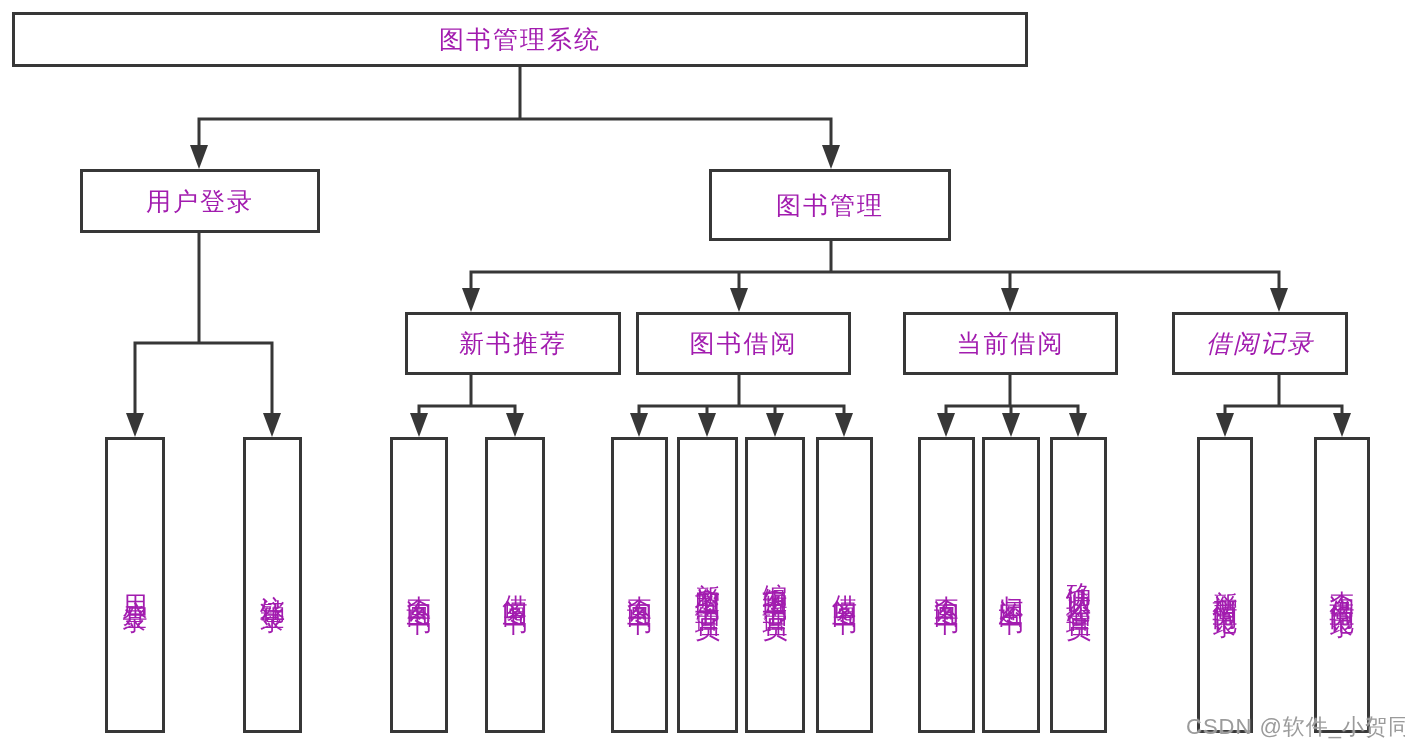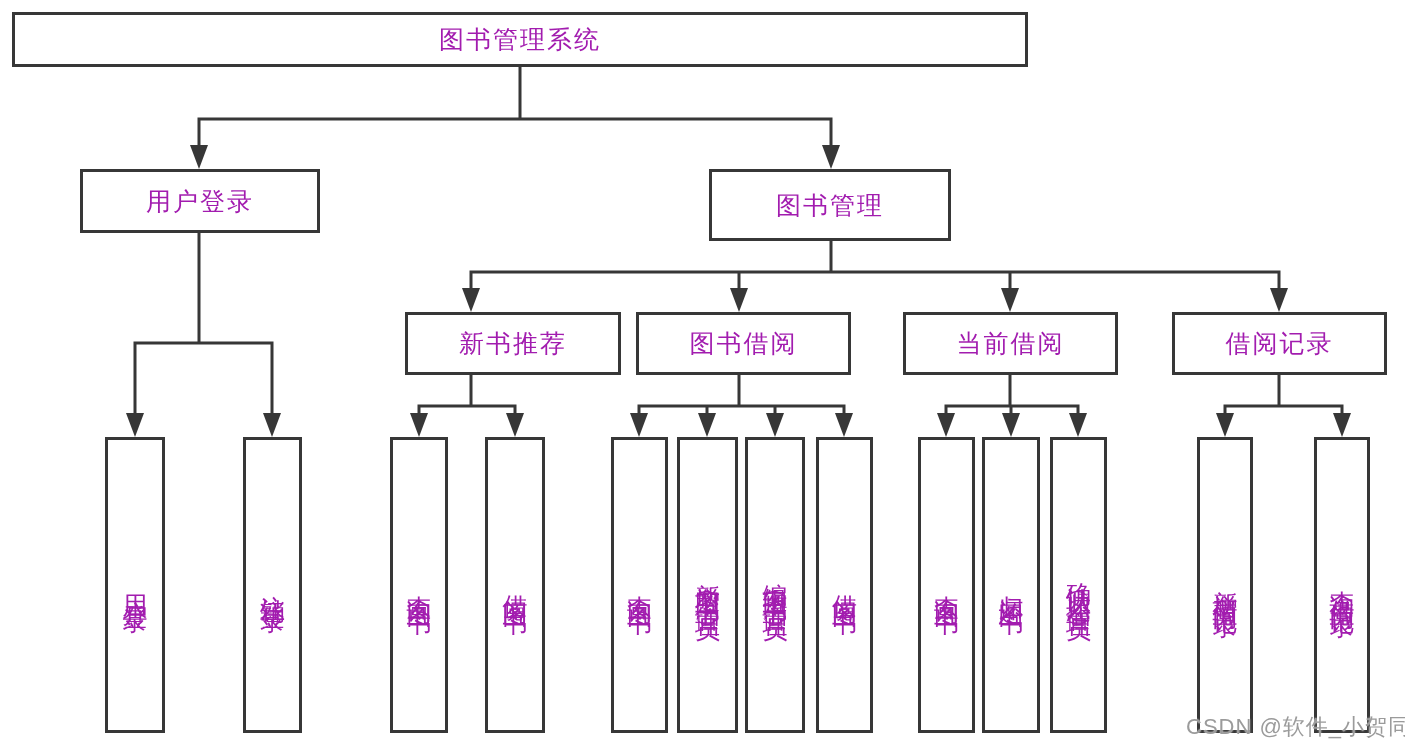--- a/index.html
+++ b/index.html
@@ -43,21 +43,21 @@
   
   .n-root  { left: 12px;  top: 12px;  width: 1016px; height: 55px; }
   
   .n-l2a   { left: 80px;  top: 169px; width: 240px;  height: 64px; }
   .n-l2b   { left: 709px; top: 169px; width: 242px;  height: 72px; }
   
   .l3      { top: 312px; height: 63px; }
   .n-l3a   { left: 363px;  width: 216px; margin-left: 42px; }
   .n-l3b   { left: 636px;  width: 215px; }
   .n-l3c   { left: 903px;  width: 215px; text-align: center; }
-  .n-l3d   { left: 1172px; width: 215px; }
+  .n-l3d   { left: 1172px; width: 176px; font-style: italic; }
   
   .leaf    { top: 437px; height: 296px; font-size: 25px; }
   .lf0  { left: 105px;  width: 60px; }
   .lf1  { left: 243px;  width: 59px; }
   .lf2  { left: 390px;  width: 58px; }
   .lf3  { left: 485px;  width: 60px; }
   .lf4  { left: 611px;  width: 57px; }
   .lf5  { left: 677px;  width: 61px; }
   .lf6  { left: 745px;  width: 60px; }
   .lf7  { left: 816px;  width: 57px; }

